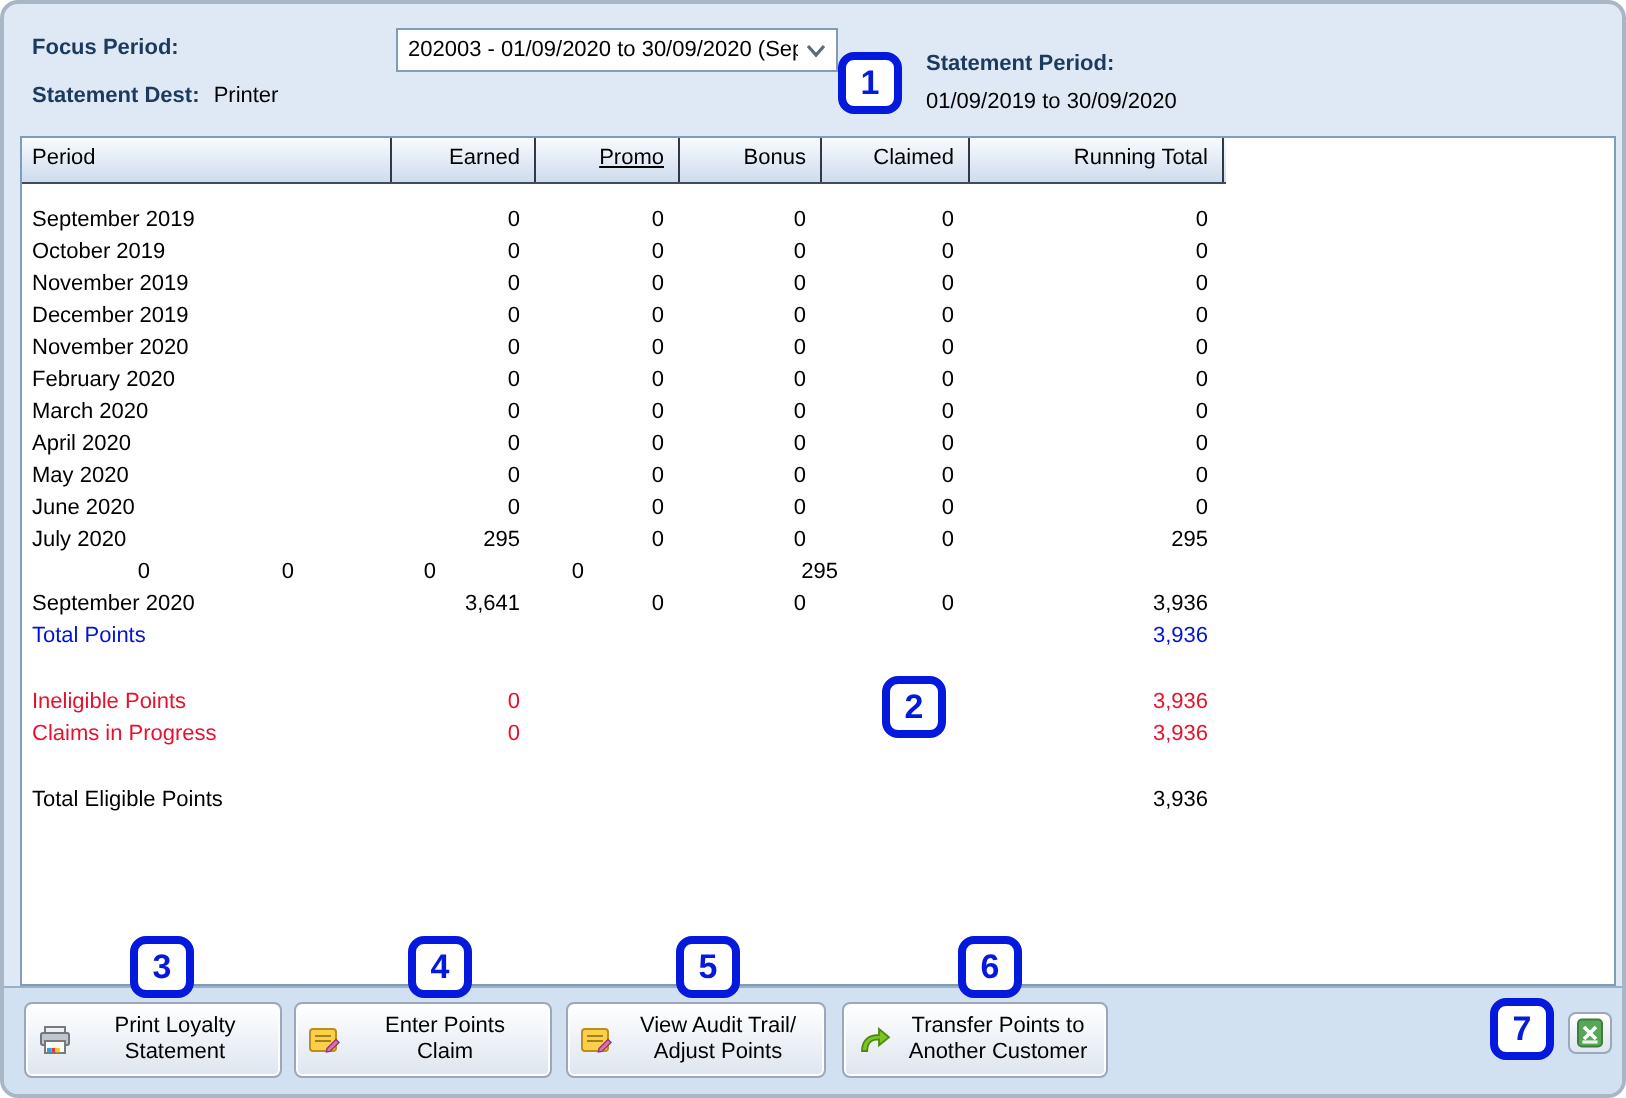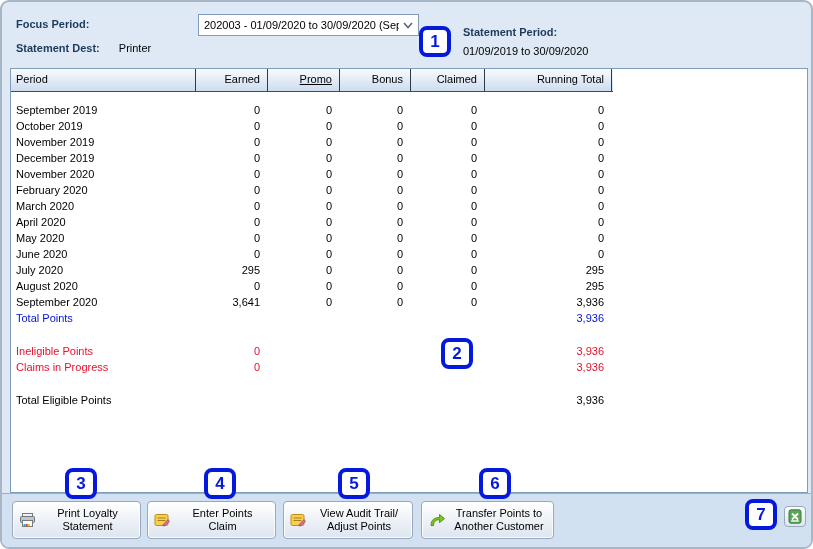--- a/index.html
+++ b/index.html
@@ -69,21 +69,21 @@
     <span class="val">202003 - 01/09/2020 to 30/09/2020 (September 202</span>
     <span class="chev">
       <svg width="10" height="7" viewBox="0 0 10 7">
           <polyline points="1,1 5,5.5 9,1" fill="none" stroke="#5a6b7c" stroke-width="1.6"></polyline>
         </svg>
     </span>
   </div>
 
   <div class="abs inline-pair" style="left:14px;top:40px;">
     <span class="lbl-bold">Statement Dest:</span>
-    <span style="margin-left:16px;">Printer</span>
+    <span style="margin-left:4px;">Printer</span>
   </div>
 
   <span class="abs lbl-bold" style="left:461px;top:24px;">Statement Period:</span>
   <span class="abs" style="left:461px;top:43px;">01/09/2019 to 30/09/2020</span>
 
   <div class="table-panel">
     <div class="thead">
         <div class="th" style="width: 185px;">Period</div>
         <div class="th num" style="width: 72px;">Earned</div>
         <div class="th num" style="width: 72px; text-decoration: underline;">Promo</div>
@@ -174,21 +174,20 @@
         </div>
         <div class="tr normal">
           <div class="td" style="width: 185px;">July 2020</div>
           <div class="td num" style="width: 72px;">295</div>
           <div class="td num" style="width: 72px;">0</div>
           <div class="td num" style="width: 71px;">0</div>
           <div class="td num" style="width: 74px;">0</div>
           <div class="td num" style="width: 127px;">295</div>
         </div>
         <div class="tr normal">
-          <div class="td" style="width: 185px;">August 2020</div>
           <div class="td num" style="width: 72px;">0</div>
           <div class="td num" style="width: 72px;">0</div>
           <div class="td num" style="width: 71px;">0</div>
           <div class="td num" style="width: 74px;">0</div>
           <div class="td num" style="width: 127px;">295</div>
         </div>
         <div class="tr normal">
           <div class="td" style="width: 185px;">September 2020</div>
           <div class="td num" style="width: 72px;">3,641</div>
           <div class="td num" style="width: 72px;">0</div>

